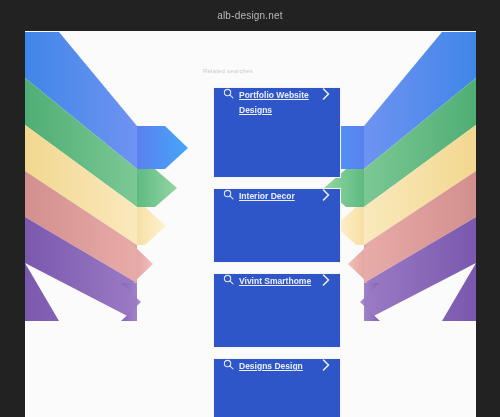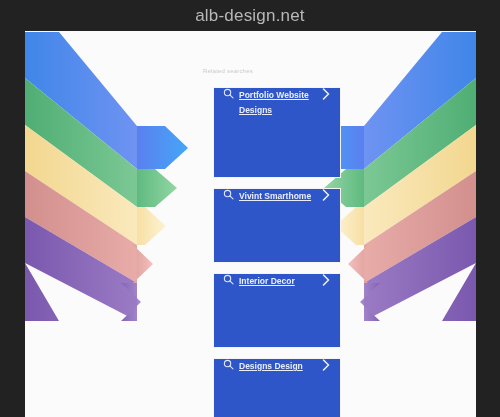--- a/index.html
+++ b/index.html
@@ -26,21 +26,21 @@
   .window-title {
     position: absolute;
     top: 0;
     left: 0;
     width: 500px;
     height: 31px;
     display: flex;
     align-items: center;
     justify-content: center;
     color: #b8b8b8;
-    font-size: 17px;
+    font-size: 10px;
     letter-spacing: 0.2px;
     white-space: nowrap;
   }
 
   
   .viewport {
     position: absolute;
     left: 25px;
     top: 31px;
     width: 451px;
@@ -232,43 +232,43 @@
             </svg>
           </span>
           <span class="card-label">Portfolio Website Designs</span>
           <span class="card-chevron">
             <svg width="8" height="12" viewBox="0 0 8 12">
               <polyline points="1.5,1 6.5,6 1.5,11" fill="none" stroke="#e9eeff" stroke-width="1.6" stroke-linecap="round" stroke-linejoin="round"></polyline>
             </svg>
           </span>
         </div>
 
+        <div class="card card-2">
+          <span class="card-search-icon">
+            <svg width="11" height="11" viewBox="0 0 16 16">
+              <circle cx="6.6" cy="6.6" r="4.6" fill="none" stroke="#e9eeff" stroke-width="1.6"></circle>
+              <line x1="10" y1="10" x2="14.5" y2="14.5" stroke="#e9eeff" stroke-width="1.6" stroke-linecap="round"></line>
+            </svg>
+          </span>
+          <span class="card-label">Interior Decor</span>
+          <span class="card-chevron">
+            <svg width="8" height="12" viewBox="0 0 8 12">
+              <polyline points="1.5,1 6.5,6 1.5,11" fill="none" stroke="#e9eeff" stroke-width="1.6" stroke-linecap="round" stroke-linejoin="round"></polyline>
+            </svg>
+          </span>
+        </div>
+
         <div class="card card-3">
           <span class="card-search-icon">
             <svg width="11" height="11" viewBox="0 0 16 16">
               <circle cx="6.6" cy="6.6" r="4.6" fill="none" stroke="#e9eeff" stroke-width="1.6"></circle>
               <line x1="10" y1="10" x2="14.5" y2="14.5" stroke="#e9eeff" stroke-width="1.6" stroke-linecap="round"></line>
             </svg>
           </span>
           <span class="card-label">Vivint Smarthome</span>
-          <span class="card-chevron">
-            <svg width="8" height="12" viewBox="0 0 8 12">
-              <polyline points="1.5,1 6.5,6 1.5,11" fill="none" stroke="#e9eeff" stroke-width="1.6" stroke-linecap="round" stroke-linejoin="round"></polyline>
-            </svg>
-          </span>
-        </div>
-
-        <div class="card card-2">
-          <span class="card-search-icon">
-            <svg width="11" height="11" viewBox="0 0 16 16">
-              <circle cx="6.6" cy="6.6" r="4.6" fill="none" stroke="#e9eeff" stroke-width="1.6"></circle>
-              <line x1="10" y1="10" x2="14.5" y2="14.5" stroke="#e9eeff" stroke-width="1.6" stroke-linecap="round"></line>
-            </svg>
-          </span>
-          <span class="card-label">Interior Decor</span>
           <span class="card-chevron">
             <svg width="8" height="12" viewBox="0 0 8 12">
               <polyline points="1.5,1 6.5,6 1.5,11" fill="none" stroke="#e9eeff" stroke-width="1.6" stroke-linecap="round" stroke-linejoin="round"></polyline>
             </svg>
           </span>
         </div>
 
         <div class="card card-4">
           <span class="card-search-icon">
             <svg width="11" height="11" viewBox="0 0 16 16">

